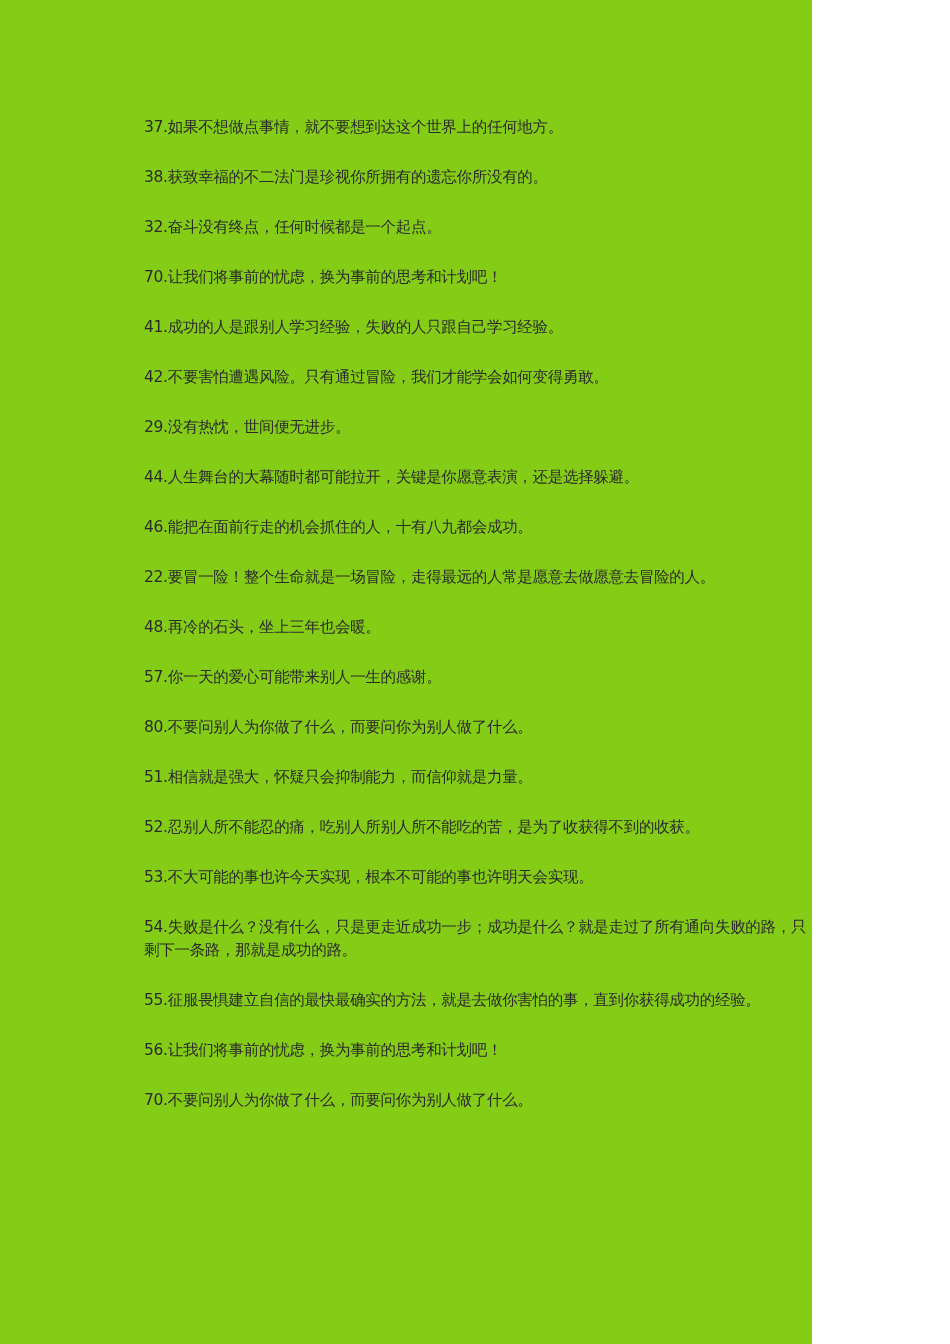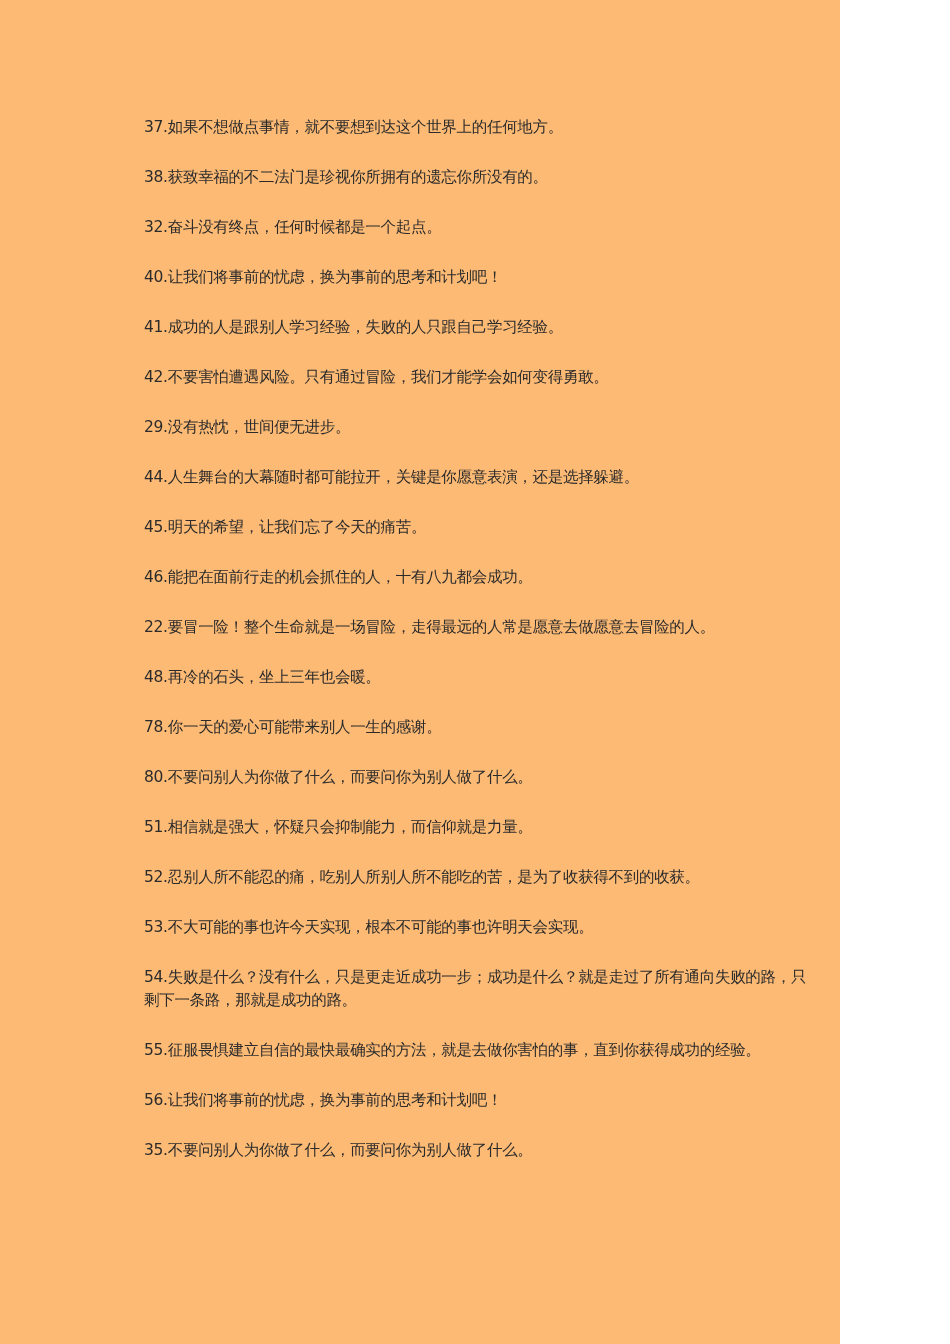--- a/index.html
+++ b/index.html
@@ -14,22 +14,21 @@
       overflow: hidden;
       font-family: "DejaVu Sans", "Liberation Sans", sans-serif;
       color: #2b2b2b;
     }
     .page {
       position: absolute;
       left: 0;
       top: 0;
       width: 812px;
       height: 1344px;
-      background: #fdba74;
-      padding-left: 28px;
+      background: #84cc16;
     }
     .content {
       position: absolute;
       left: 144px;
       top: 116px;
       width: 672px;
     }
     .para {
       margin: 0 0 27px 0;
       font-size: 15.5px;
@@ -40,32 +39,31 @@
     }
   </style>
 </head>
 <body>
 
 <div class="page">
   <div class="content">
     <p class="para">37.如果不想做点事情，就不要想到达这个世界上的任何地方。</p>
     <p class="para">38.获致幸福的不二法门是珍视你所拥有的遗忘你所没有的。</p>
     <p class="para">32.奋斗没有终点，任何时候都是一个起点。</p>
-    <p class="para">40.让我们将事前的忧虑，换为事前的思考和计划吧！</p>
+    <p class="para">70.让我们将事前的忧虑，换为事前的思考和计划吧！</p>
     <p class="para">41.成功的人是跟别人学习经验，失败的人只跟自己学习经验。</p>
     <p class="para">42.不要害怕遭遇风险。只有通过冒险，我们才能学会如何变得勇敢。</p>
     <p class="para">29.没有热忱，世间便无进步。</p>
     <p class="para">44.人生舞台的大幕随时都可能拉开，关键是你愿意表演，还是选择躲避。</p>
-    <p class="para">45.明天的希望，让我们忘了今天的痛苦。</p>
     <p class="para">46.能把在面前行走的机会抓住的人，十有八九都会成功。</p>
     <p class="para">22.要冒一险！整个生命就是一场冒险，走得最远的人常是愿意去做愿意去冒险的人。</p>
     <p class="para">48.再冷的石头，坐上三年也会暖。</p>
-    <p class="para">78.你一天的爱心可能带来别人一生的感谢。</p>
+    <p class="para">57.你一天的爱心可能带来别人一生的感谢。</p>
     <p class="para">80.不要问别人为你做了什么，而要问你为别人做了什么。</p>
     <p class="para">51.相信就是强大，怀疑只会抑制能力，而信仰就是力量。</p>
     <p class="para">52.忍别人所不能忍的痛，吃别人所别人所不能吃的苦，是为了收获得不到的收获。</p>
     <p class="para">53.不大可能的事也许今天实现，根本不可能的事也许明天会实现。</p>
     <p class="para">54.失败是什么？没有什么，只是更走近成功一步；成功是什么？就是走过了所有通向失败的路，只剩下一条路，那就是成功的路。</p>
     <p class="para">55.征服畏惧建立自信的最快最确实的方法，就是去做你害怕的事，直到你获得成功的经验。</p>
     <p class="para">56.让我们将事前的忧虑，换为事前的思考和计划吧！</p>
-    <p class="para">35.不要问别人为你做了什么，而要问你为别人做了什么。</p>
+    <p class="para">70.不要问别人为你做了什么，而要问你为别人做了什么。</p>
   </div>
 </div>
 
 </body></html>

